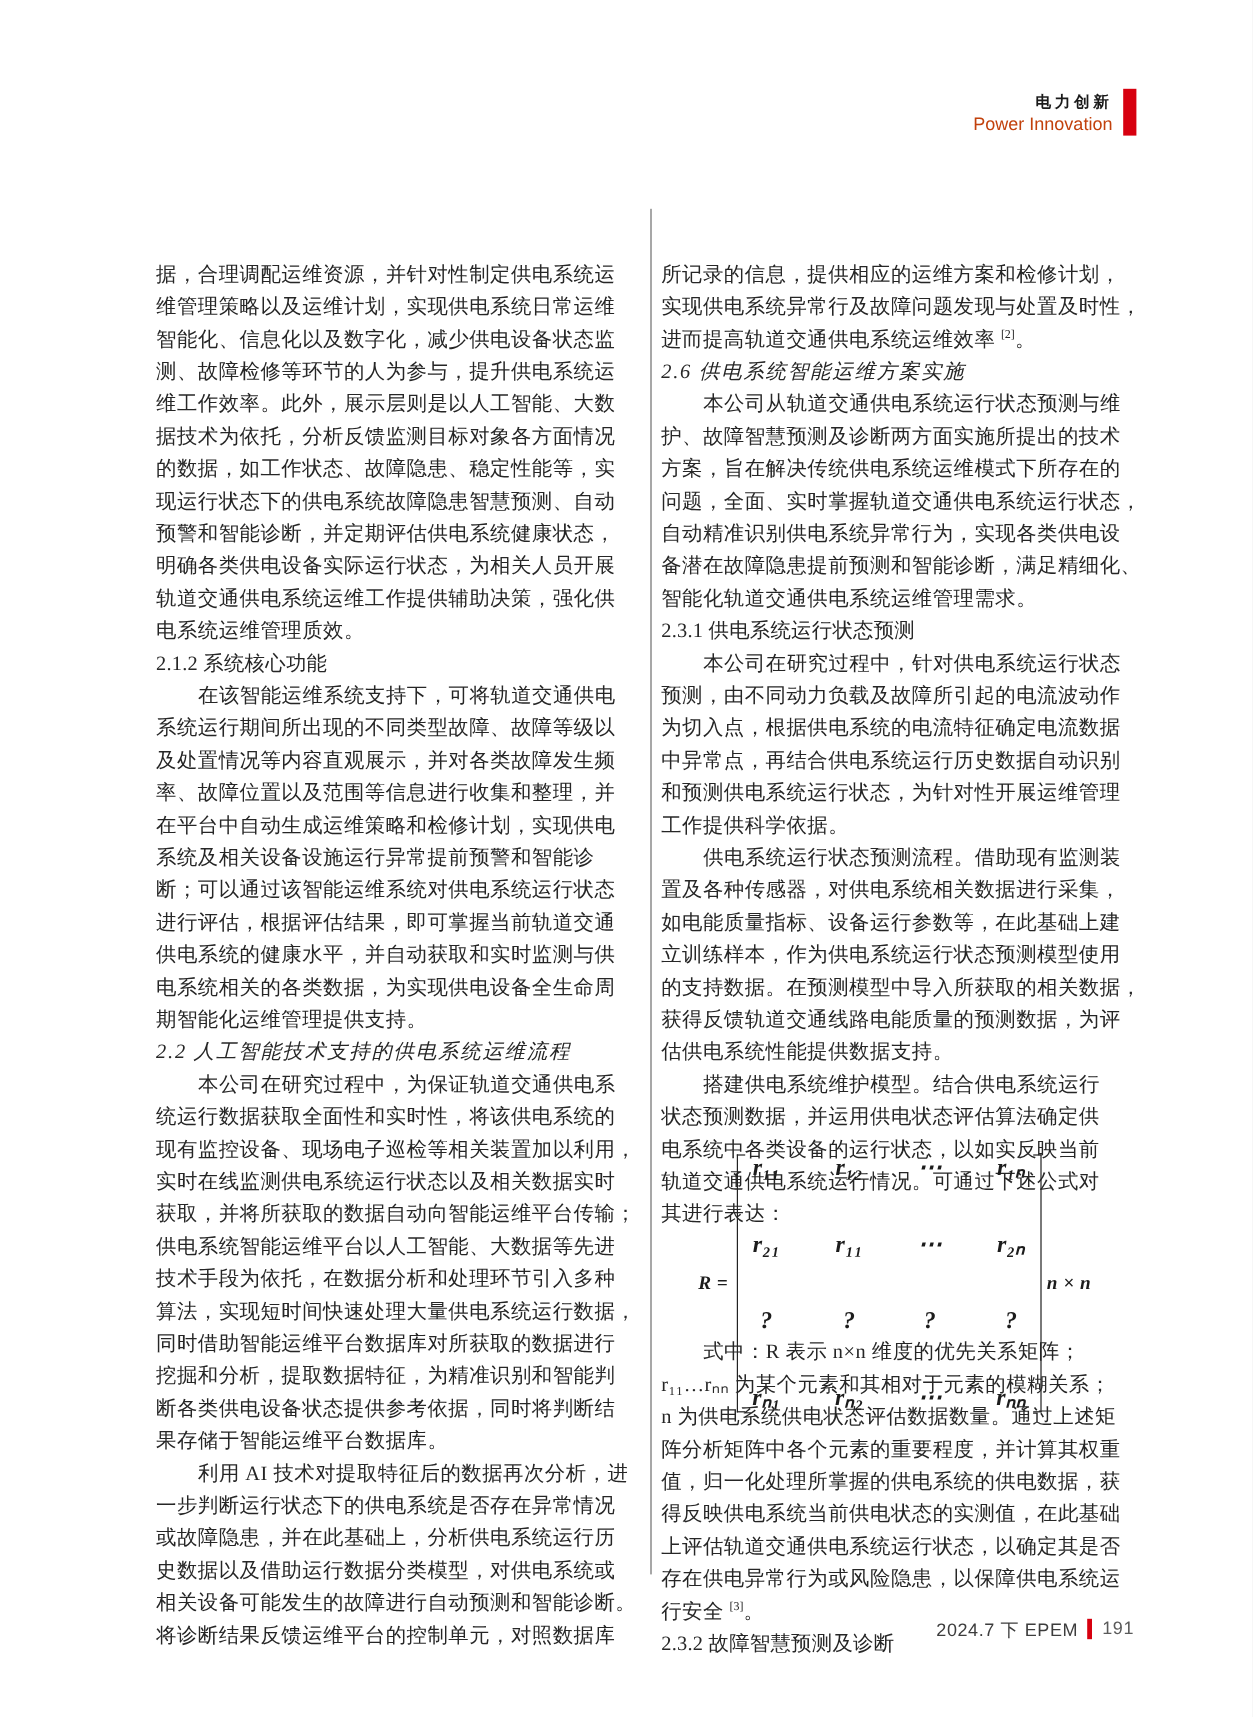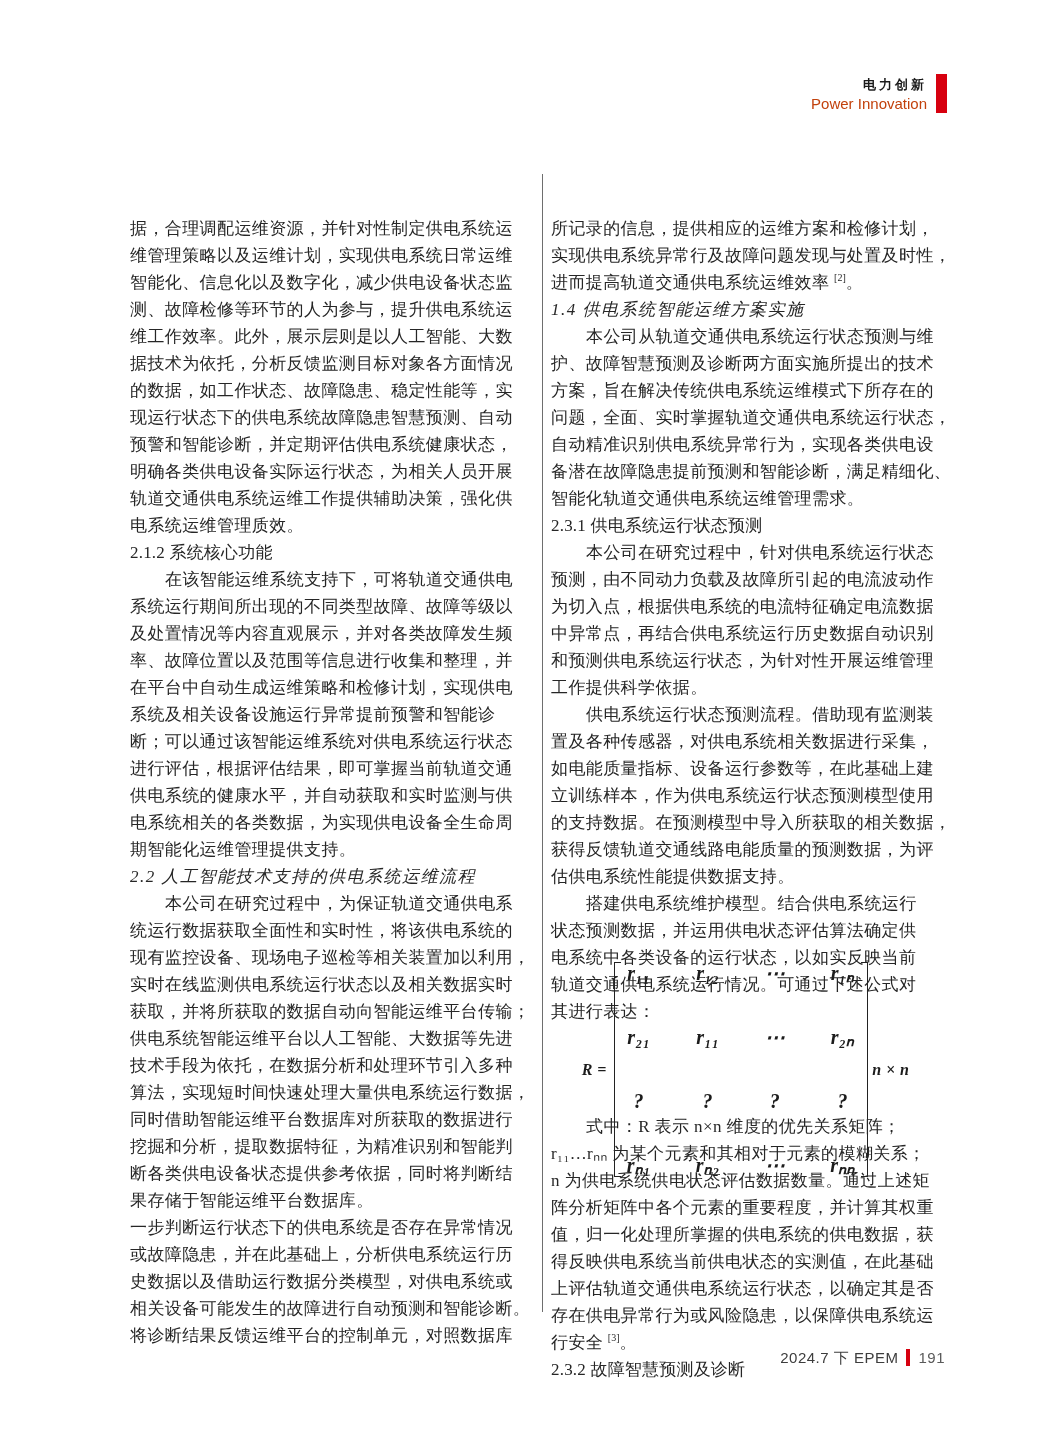--- a/index.html
+++ b/index.html
@@ -110,32 +110,33 @@
         <div class="line body"><span>现有监控设备、现场电子巡检等相关装置加以利用，</span></div>
         <div class="line body"><span>实时在线监测供电系统运行状态以及相关数据实时</span></div>
         <div class="line body"><span>获取，并将所获取的数据自动向智能运维平台传输；</span></div>
         <div class="line body"><span>供电系统智能运维平台以人工智能、大数据等先进</span></div>
         <div class="line body"><span>技术手段为依托，在数据分析和处理环节引入多种</span></div>
         <div class="line body"><span>算法，实现短时间快速处理大量供电系统运行数据，</span></div>
         <div class="line body"><span>同时借助智能运维平台数据库对所获取的数据进行</span></div>
         <div class="line body"><span>挖掘和分析，提取数据特征，为精准识别和智能判</span></div>
         <div class="line body"><span>断各类供电设备状态提供参考依据，同时将判断结</span></div>
         <div class="line body"><span>果存储于智能运维平台数据库。</span></div>
+        <div class="line indent"><span>利用 AI 技术对提取特征后的数据再次分析，进</span></div>
         <div class="line body"><span>一步判断运行状态下的供电系统是否存在异常情况</span></div>
         <div class="line body"><span>或故障隐患，并在此基础上，分析供电系统运行历</span></div>
         <div class="line body"><span>史数据以及借助运行数据分类模型，对供电系统或</span></div>
         <div class="line body"><span>相关设备可能发生的故障进行自动预测和智能诊断。</span></div>
         <div class="line body"><span>将诊断结果反馈运维平台的控制单元，对照数据库</span></div>
       </div>
     <div class="divider"></div>
     <div class="col col-right">
         <div class="line body"><span>所记录的信息，提供相应的运维方案和检修计划，</span></div>
         <div class="line body"><span>实现供电系统异常行及故障问题发现与处置及时性，</span></div>
         <div class="line body"><span>进而提高轨道交通供电系统运维效率 </span><sup>[2]</sup><span>。</span></div>
-        <div class="line h2"><span>1.4 供电系统智能运维方案实施</span></div>
+        <div class="line h2"><span>2.6 供电系统智能运维方案实施</span></div>
         <div class="line indent"><span>本公司从轨道交通供电系统运行状态预测与维</span></div>
         <div class="line body"><span>护、故障智慧预测及诊断两方面实施所提出的技术</span></div>
         <div class="line body"><span>方案，旨在解决传统供电系统运维模式下所存在的</span></div>
         <div class="line body"><span>问题，全面、实时掌握轨道交通供电系统运行状态，</span></div>
         <div class="line body"><span>自动精准识别供电系统异常行为，实现各类供电设</span></div>
         <div class="line body"><span>备潜在故障隐患提前预测和智能诊断，满足精细化、</span></div>
         <div class="line body"><span>智能化轨道交通供电系统运维管理需求。</span></div>
         <div class="line h3"><span>2.3.1 供电系统运行状态预测</span></div>
         <div class="line indent"><span>本公司在研究过程中，针对供电系统运行状态</span></div>
         <div class="line body"><span>预测，由不同动力负载及故障所引起的电流波动作</span></div>

